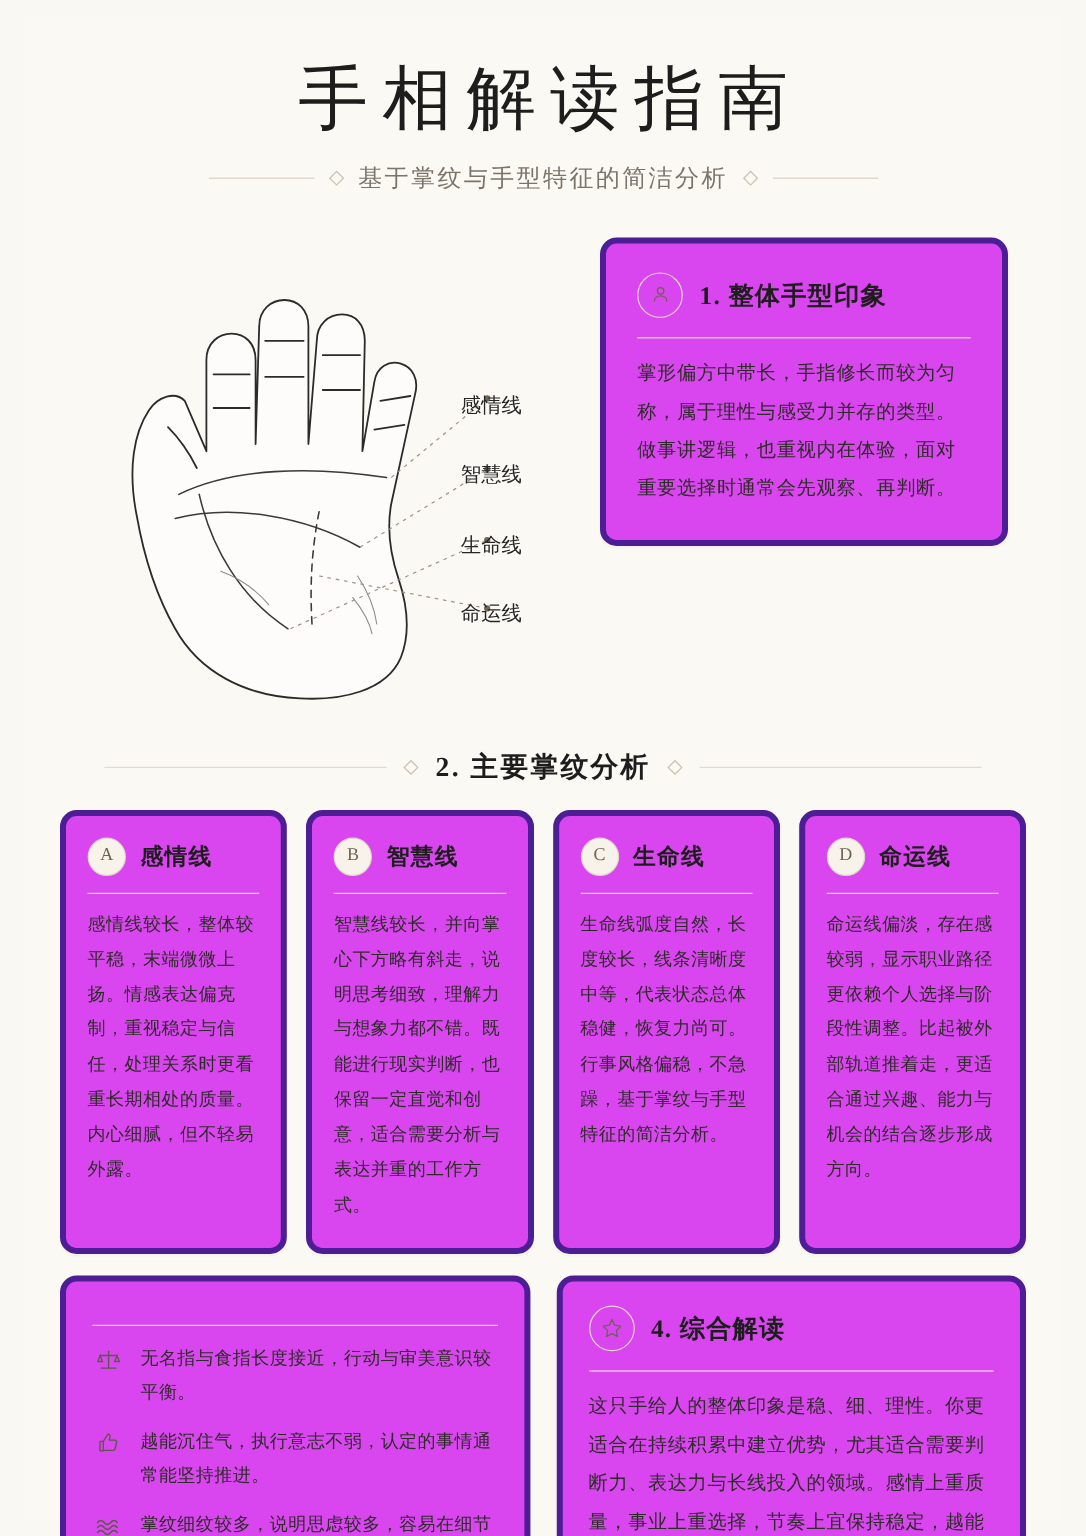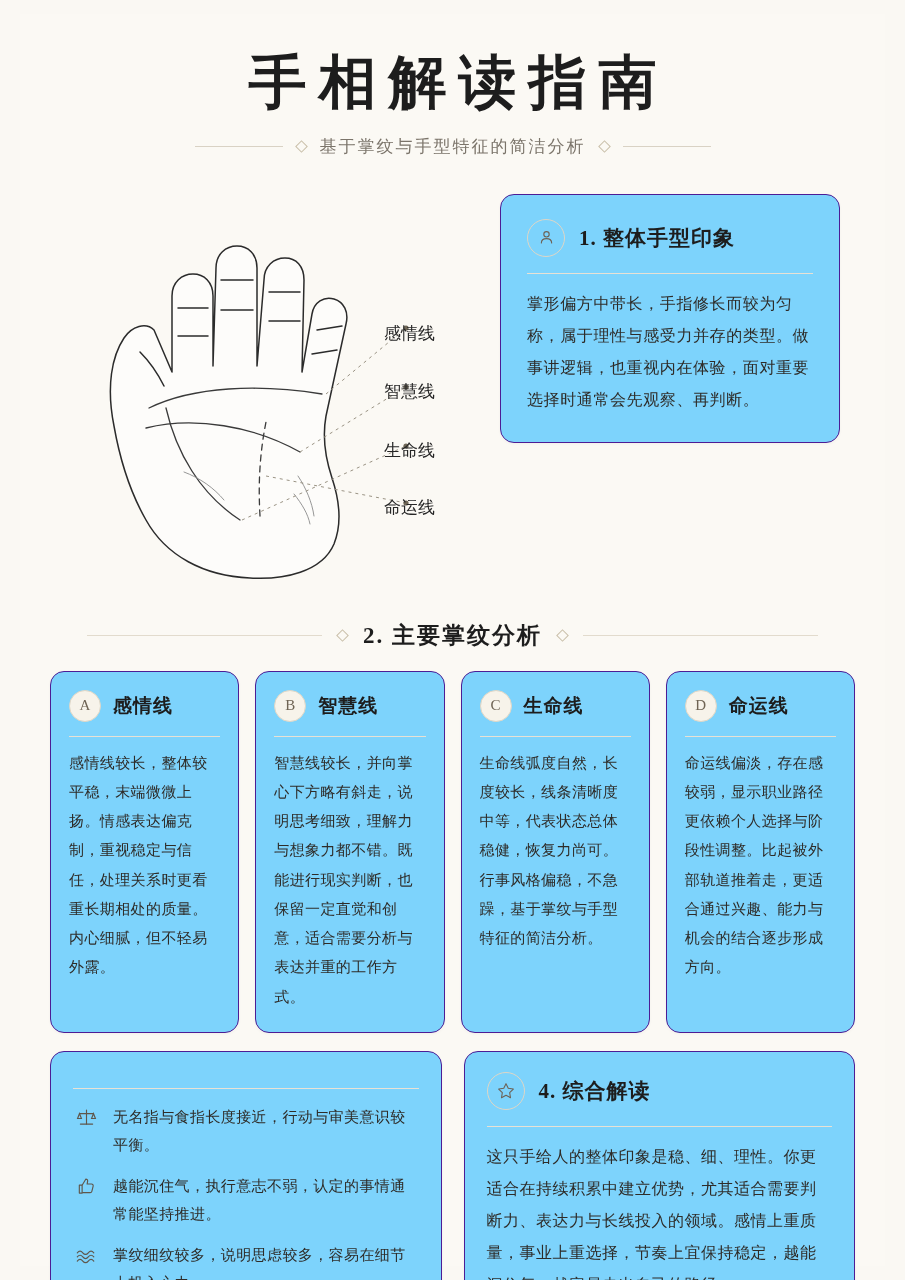--- a/index.html
+++ b/index.html
@@ -25,21 +25,21 @@
     width: 865px;
     height: 1252px;
     background: #fbf9f4;
     box-sizing: border-box;
   }
 
   
   .title {
     text-align: center;
     font-family: "Liberation Serif", "DejaVu Serif", serif;
-    font-weight: bold;
+    font-weight: normal;
     font-size: 58px;
     letter-spacing: 12px;
     color: #1d1d1d;
     margin: 36px 0 0 0;
     padding-left: 12px;
     line-height: 1.15;
   }
   .subwrap {
     display: flex;
     align-items: center;
@@ -54,21 +54,21 @@
   }
   .diamond {
     width: 7px;
     height: 7px;
     transform: rotate(45deg);
     border: 1px solid #c9bfa9;
     background: transparent;
   }
   .subtitle {
     font-family: "Liberation Serif", "DejaVu Serif", serif;
-    font-size: 17px;
+    font-size: 20px;
     letter-spacing: 2px;
     color: #7b746a;
   }
 
   
   .toprow {
     display: flex;
     margin-top: 18px;
     padding: 0 26px 0 34px;
     align-items: flex-start;
@@ -94,22 +94,22 @@
     color: #262626;
     white-space: nowrap;
   }
   .hl0 { top: 146px; }
   .hl1 { top: 204px; }
   .hl2 { top: 263px; }
   .hl3 { top: 320px; }
 
   
   .card {
-    background: #7dd3fc;
-    border: 1px solid #4c1d95;
+    background: #d946ef;
+    border: 5px solid #4c1d95;
     border-radius: 14px;
     box-shadow: 0 1px 3px rgba(0,0,0,0.04);
     box-sizing: border-box;
   }
   .card-head {
     display: flex;
     align-items: center;
     gap: 14px;
   }
   .circle-icon {

